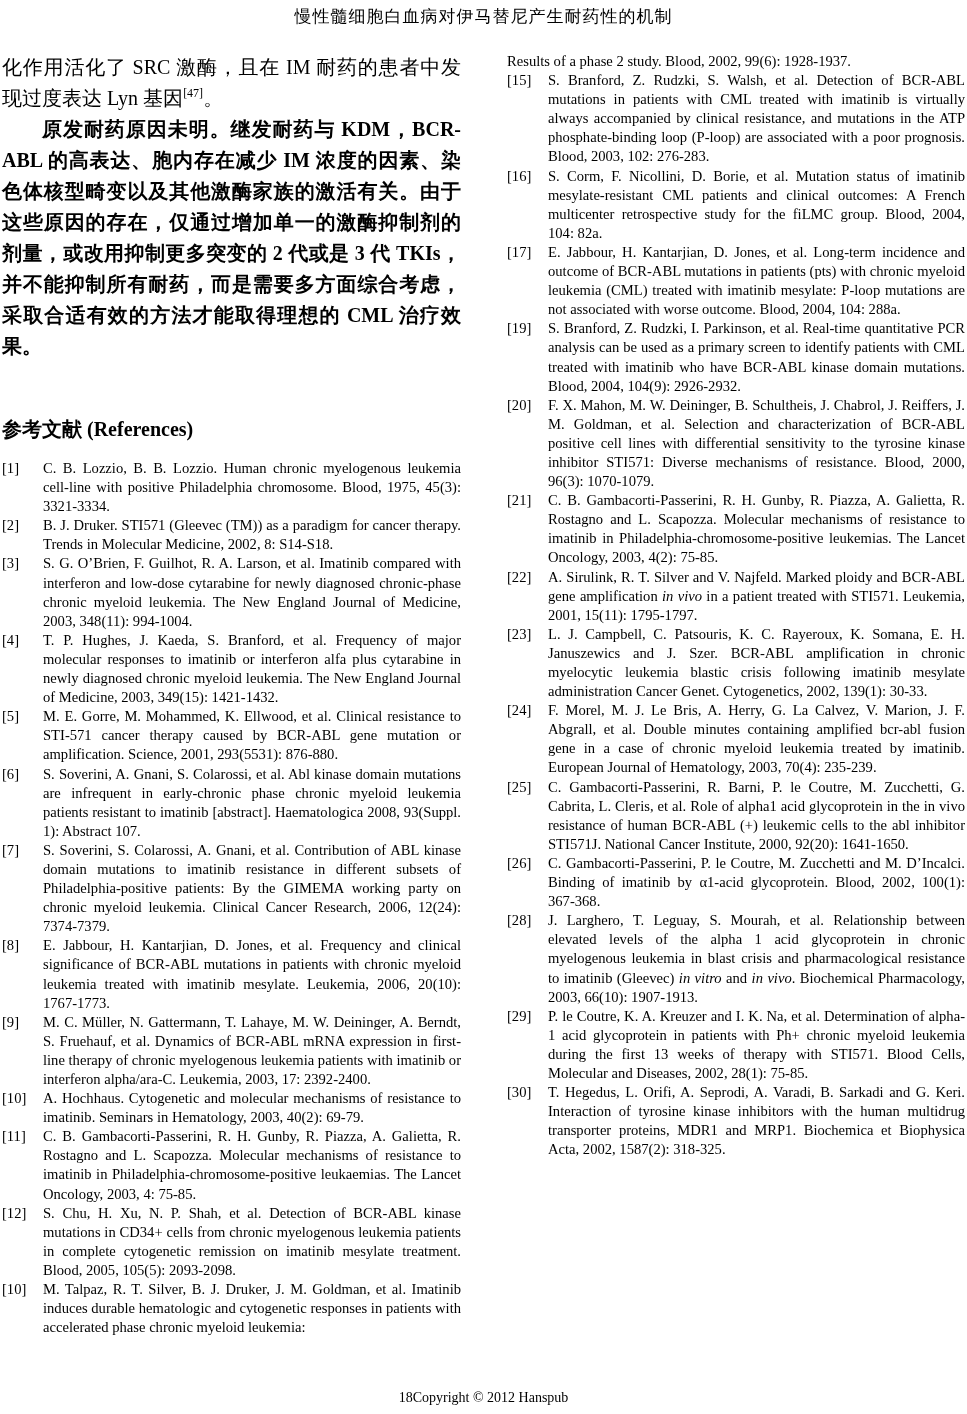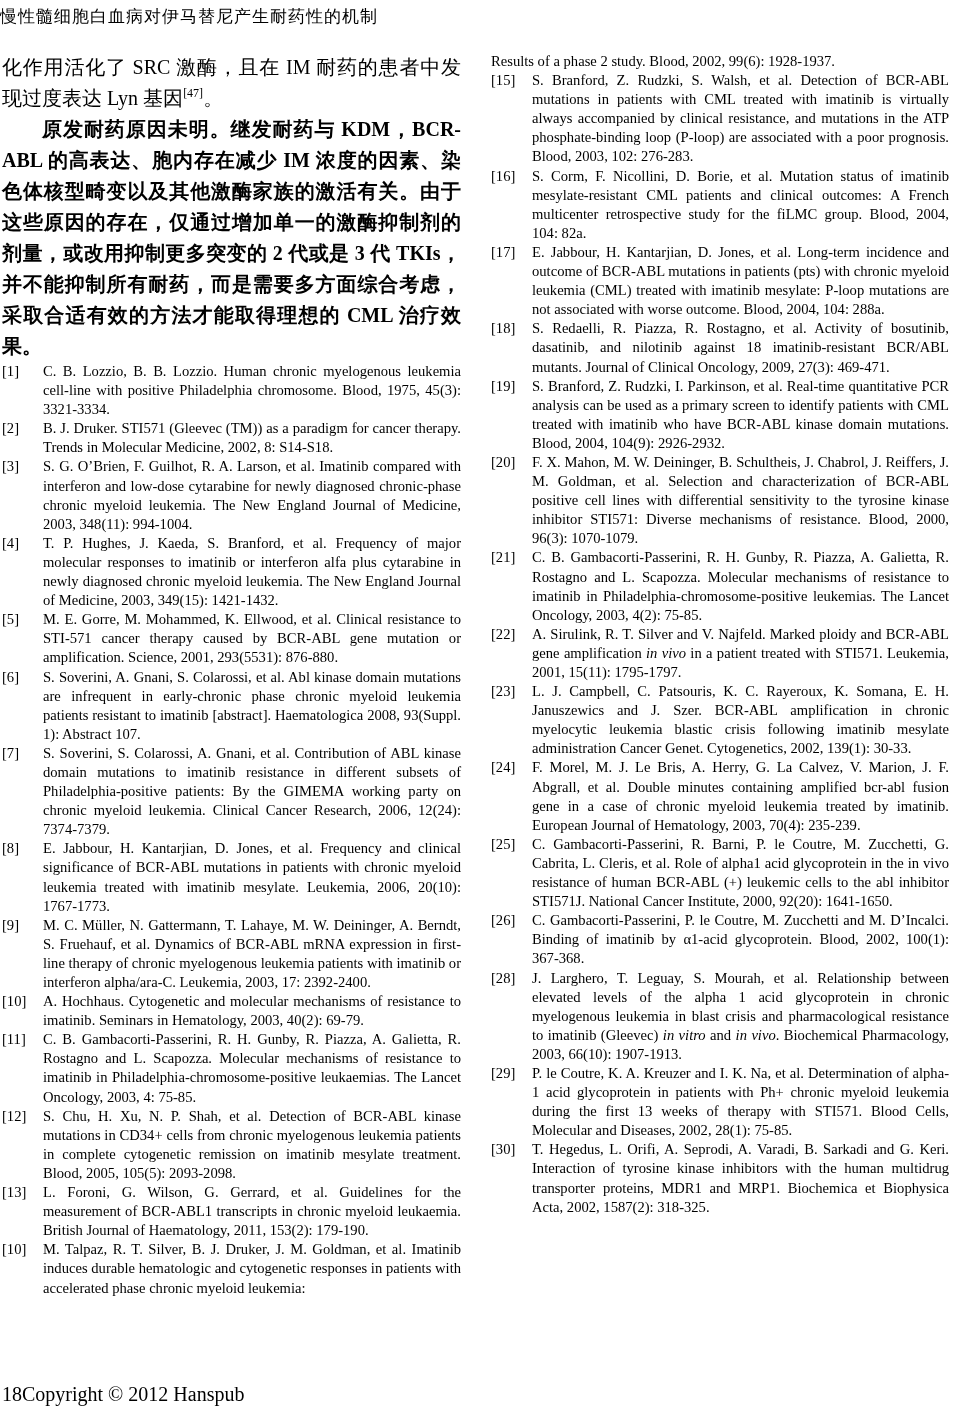--- a/index.html
+++ b/index.html
@@ -4,29 +4,29 @@
 <style>
   html,body { margin:0; padding:0; background:#888; }
   .page {
     width:967px; height:1414px;
     background:#ffffff; color:#000000;
     position:relative; overflow:hidden;
     font-family:"Liberation Serif","DejaVu Serif",serif;
     box-sizing:border-box;
   }
   .header-title {
-    text-align:left;
+    text-align:center;
     font-size:17px;
     line-height:22px;
     padding-top:6px;
     letter-spacing:1px;
   }
   .columns {
     display:flex;
-    gap:30px;
+    gap:46px;
     padding:0 2px;
     margin-top:24px;
   }
   .col { width:459px; box-sizing:border-box; }
   .col-right { width:458px; }
   .cn-para {
     font-size:20px;
     line-height:31px;
     text-align:justify;
     margin:0;
@@ -59,39 +59,40 @@
   }
   .ref-continuation {
     font-size:14.6px;
     line-height:19.1px;
     text-align:justify;
   }
   .footer {
     position:absolute;
     left:2px; right:2px; bottom:8px;
     display:flex;
-    justify-content:flex-start;
-    font-size:20px;
+    justify-content:center;
+    font-size:14px;
   }
 </style>
 </head>
 <body>
 
 <div class="page">
 
   <div class="header-title">慢性髓细胞白血病对伊马替尼产生耐药性的机制</div>
 
   <div class="columns">
 
     <div class="col col-left">
 
       <p class="cn-para"><span>化作用活化了 SRC 激酶，且在 IM 耐药的患者中发现过度表达 Lyn 基因</span><sup>[47]</sup><span>。</span></p>
 
       <p class="cn-para indent">原发耐药原因未明。继发耐药与 KDM，BCR-ABL 的高表达、胞内存在减少 IM 浓度的因素、染色体核型畸变以及其他激酶家族的激活有关。由于这些原因的存在，仅通过增加单一的激酶抑制剂的剂量，或改用抑制更多突变的 2 代或是 3 代 TKIs，并不能抑制所有耐药，而是需要多方面综合考虑，采取合适有效的方法才能取得理想的 CML 治疗效果。</p>
 
+      <div class="refs-heading">参考文献  (References)</div>
 
       <div id="refs-left">
           <div class="ref-row">
             <span class="ref-num">[1]</span>
             <div class="ref-text">C. B. Lozzio, B. B. Lozzio. Human chronic myelogenous leukemia cell-line with positive Philadelphia chromosome. Blood, 1975, 45(3): 3321-3334.</div>
           </div>
           <div class="ref-row">
             <span class="ref-num">[2]</span>
             <div class="ref-text">B. J. Druker. STI571 (Gleevec (TM)) as a paradigm for cancer therapy. Trends in Molecular Medicine, 2002, 8: S14-S18.</div>
           </div>
@@ -129,24 +130,20 @@
           </div>
           <div class="ref-row">
             <span class="ref-num">[11]</span>
             <div class="ref-text">C. B. Gambacorti-Passerini, R. H. Gunby, R. Piazza, A. Galietta, R. Rostagno and L. Scapozza. Molecular mechanisms of resistance to imatinib in Philadelphia-chromosome-positive leukaemias. The Lancet Oncology, 2003, 4: 75-85.</div>
           </div>
           <div class="ref-row">
             <span class="ref-num">[12]</span>
             <div class="ref-text">S. Chu, H. Xu, N. P. Shah, et al. Detection of BCR-ABL kinase mutations in CD34+ cells from chronic myelogenous leukemia patients in complete cytogenetic remission on imatinib mesylate treatment. Blood, 2005, 105(5): 2093-2098.</div>
           </div>
           <div class="ref-row">
-            <span class="ref-num">[13]</span>
-            <div class="ref-text">L. Foroni, G. Wilson, G. Gerrard, et al. Guidelines for the measurement of BCR-ABL1 transcripts in chronic myeloid leukaemia. British Journal of Haematology, 2011, 153(2): 179-190.</div>
-          </div>
-          <div class="ref-row">
             <span class="ref-num">[10]</span>
             <div class="ref-text">M. Talpaz, R. T. Silver, B. J. Druker, J. M. Goldman, et al. Imatinib induces durable hematologic and cytogenetic responses in patients with accelerated phase chronic myeloid leukemia:</div>
           </div>
         </div>
 
     </div>
 
     <div class="col col-right">
 
       <div class="ref-continuation">Results of a phase 2 study. Blood, 2002, 99(6): 1928-1937.</div>
@@ -156,24 +153,20 @@
             <span class="ref-num">[15]</span>
             <div class="ref-text">S. Branford, Z. Rudzki, S. Walsh, et al. Detection of BCR-ABL mutations in patients with CML treated with imatinib is virtually always accompanied by clinical resistance, and mutations in the ATP phosphate-binding loop (P-loop) are associated with a poor prognosis. Blood, 2003, 102: 276-283.</div>
           </div>
           <div class="ref-row">
             <span class="ref-num">[16]</span>
             <div class="ref-text">S. Corm, F. Nicollini, D. Borie, et al. Mutation status of imatinib mesylate-resistant CML patients and clinical outcomes: A French multicenter retrospective study for the fiLMC group. Blood, 2004, 104: 82a.</div>
           </div>
           <div class="ref-row">
             <span class="ref-num">[17]</span>
             <div class="ref-text">E. Jabbour, H. Kantarjian, D. Jones, et al. Long-term incidence and outcome of BCR-ABL mutations in patients (pts) with chronic myeloid leukemia (CML) treated with imatinib mesylate: P-loop mutations are not associated with worse outcome. Blood, 2004, 104: 288a.</div>
-          </div>
-          <div class="ref-row">
-            <span class="ref-num">[18]</span>
-            <div class="ref-text">S. Redaelli, R. Piazza, R. Rostagno, et al. Activity of bosutinib, dasatinib, and nilotinib against 18 imatinib-resistant BCR/ABL mutants. Journal of Clinical Oncology, 2009, 27(3): 469-471.</div>
           </div>
           <div class="ref-row">
             <span class="ref-num">[19]</span>
             <div class="ref-text">S. Branford, Z. Rudzki, I. Parkinson, et al. Real-time quantitative PCR analysis can be used as a primary screen to identify patients with CML treated with imatinib who have BCR-ABL kinase domain mutations. Blood, 2004, 104(9): 2926-2932.</div>
           </div>
           <div class="ref-row">
             <span class="ref-num">[20]</span>
             <div class="ref-text">F. X. Mahon, M. W. Deininger, B. Schultheis, J. Chabrol, J. Reiffers, J. M. Goldman, et al. Selection and characterization of BCR-ABL positive cell lines with differential sensitivity to the tyrosine kinase inhibitor STI571: Diverse mechanisms of resistance. Blood, 2000, 96(3): 1070-1079.</div>
           </div>
           <div class="ref-row">

